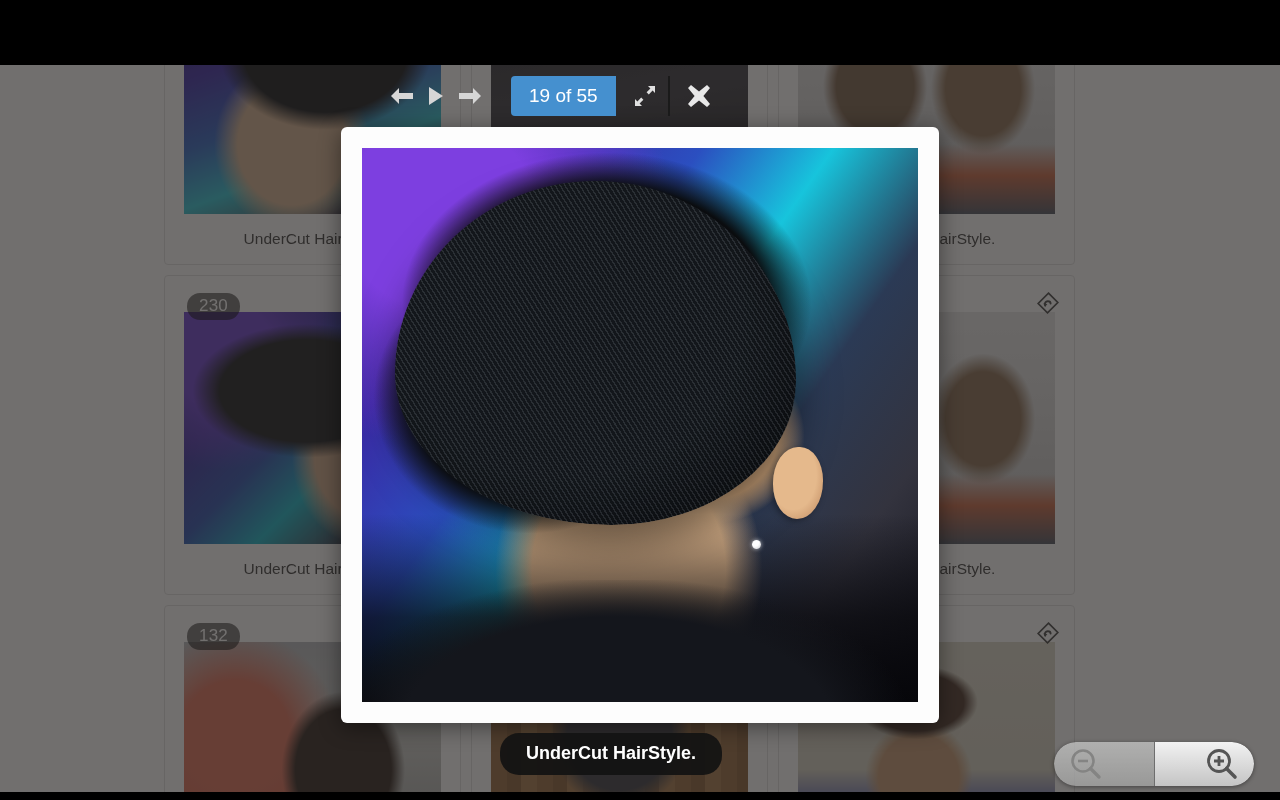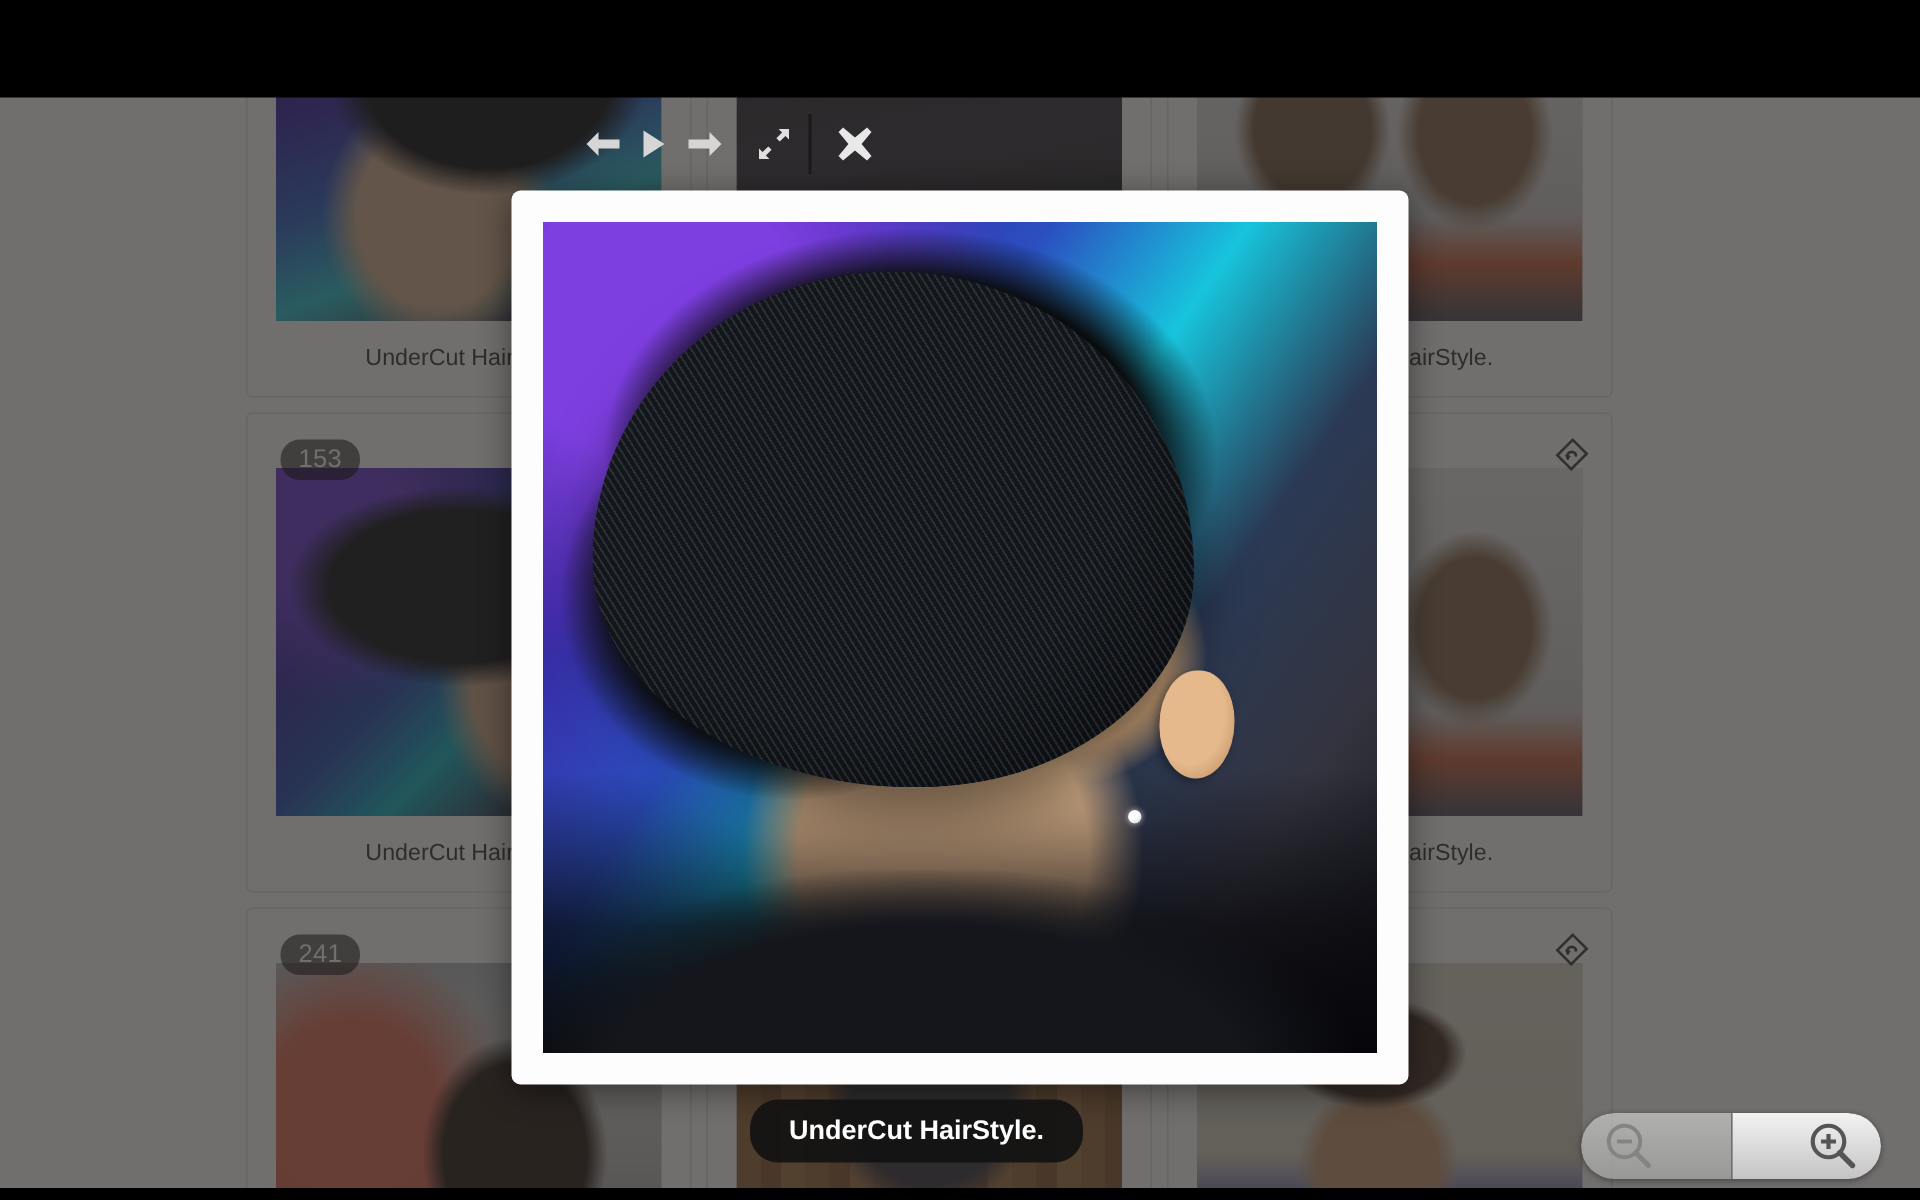--- a/index.html
+++ b/index.html
@@ -340,21 +340,21 @@
           </div>
           <div class="card">
             <div class="card-photo">
               <div class="ph ph-fade"></div>
             </div>
             <div class="card-caption">UnderCut HairStyle.</div>
           </div>
         </div>
         <div class="grid-row">
           <div class="card">
-            <div class="card-badge">153</div>
+            <div class="card-badge">230</div>
             <div class="card-photo">
               <div class="ph ph-undercut"></div>
             </div>
             <div class="card-caption">UnderCut HairStyle.</div>
           </div>
           <div class="card">
             <div class="card-badge">130</div>
             <div class="card-photo">
               <div class="ph ph-dark"></div>
             </div>
@@ -368,21 +368,21 @@
                 <path d="M7.2 12.4 L9.2 15.4 L11.4 13.0" fill="#262626"></path>
               </svg></div>
             <div class="card-photo">
               <div class="ph ph-fade"></div>
             </div>
             <div class="card-caption">UnderCut HairStyle.</div>
           </div>
         </div>
         <div class="grid-row">
           <div class="card">
-            <div class="card-badge">241</div>
+            <div class="card-badge">132</div>
             <div class="card-photo">
               <div class="ph ph-barber"></div>
             </div>
           </div>
           <div class="card">
             <div class="card-badge">133</div>
             <div class="card-photo">
               <div class="ph ph-wood"></div>
             </div>
           </div>
@@ -426,20 +426,21 @@
       </svg>
       <span class="sr">Play slideshow</span>
     </div>
     <div class="nav-btn" title="Next">
       <svg width="26" height="20" viewBox="0 0 26 20" aria-hidden="true">
         <path d="M16 2 L24 10 L16 18 L16 13 L2 13 L2 7 L16 7 Z" fill="#d6d6d6"></path>
       </svg>
       <span class="sr">Next image</span>
     </div>
 
+    <button class="tb-pill first">19 of 55</button>
 
     <div class="tb-expand" title="Expand">
       <svg width="26" height="26" viewBox="0 0 26 26" aria-hidden="true">
         <path d="M23 3 L16 3 L18.4 5.4 L14.6 9.2 L16.8 11.4 L20.6 7.6 L23 10 Z" fill="#e0e0e0"></path>
         <path d="M3 23 L10 23 L7.6 20.6 L11.4 16.8 L9.2 14.6 L5.4 18.4 L3 16 Z" fill="#e0e0e0"></path>
       </svg>
       <span class="sr">Expand</span>
     </div>
 
     <div class="tb-sep"></div>

